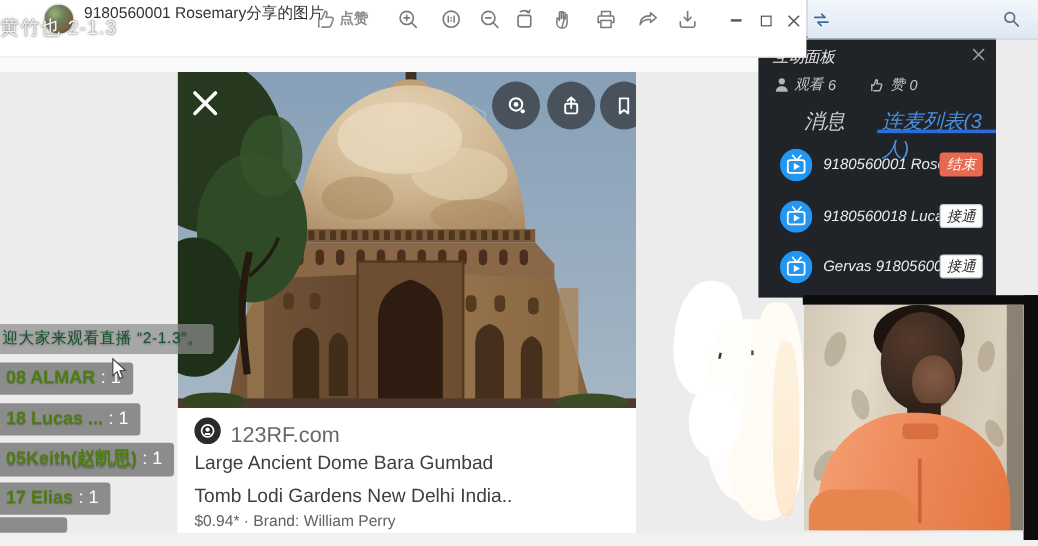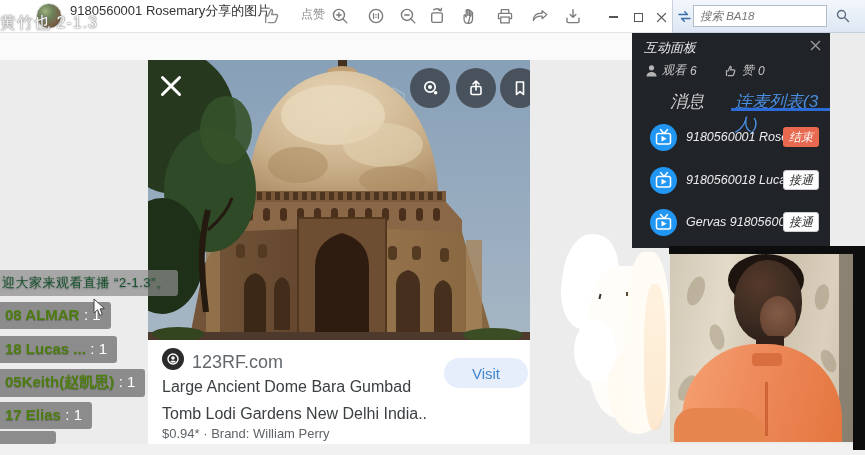--- a/index.html
+++ b/index.html
@@ -3,31 +3,31 @@
 <meta charset="utf-8">
 <style>
   * { margin:0; padding:0; box-sizing:border-box; }
   html,body { background:#555; }
   #screen {
     position:relative; width:865px; height:455px; overflow:hidden;
     background:#ececec; font-family:"Liberation Sans","DejaVu Sans",sans-serif;
   }
 
   
-  .titlebar { position:absolute; left:0; top:0; width:672px; height:33px;
+  .titlebar { position:absolute; left:0; top:0; width:672px; height:48px;
     background:#fff; border-bottom:1px solid #e4e4e4; z-index:40; }
   .tb-avatar { position:absolute; left:36px; top:3px; width:26px; height:26px; border-radius:50%;
     background:radial-gradient(circle at 35% 30%, #9db07b 0%, #6b7f5a 35%, #7a6346 65%, #45392c 100%);
     border:1px solid #ddd; }
   .tb-title { position:absolute; left:70px; top:2px; font-size:13px; color:#333; white-space:nowrap; }
   .tb-sub { position:absolute; left:70px; top:18px; font-size:10.5px; color:#9b9b9b; white-space:nowrap; }
   .tb-overlay { position:absolute; left:0px; top:13px; font-size:16px; letter-spacing:1px;
     color:rgba(255,255,255,0.92); text-shadow:0 0 2px rgba(110,110,110,0.9), 0 0 1px rgba(90,90,90,0.9);
     white-space:nowrap; z-index:5; }
-  .tb-like { position:absolute; left:263px; top:6px; display:flex; gap:20px; cursor:default; }
+  .tb-like { position:absolute; left:263px; top:6px; display:flex; align-items:center; gap:2px; cursor:default;font-weight:bold; }
   .tb-like span { font-size:12px; color:#8a8a8a; }
   .tico { position:absolute; top:7px; width:18px; height:18px; }
   .winbtn { position:absolute; top:9px; width:16px; height:16px; display:flex; align-items:center; justify-content:center; }
   .minbar { width:9px; height:2px; background:#555; }
   .maxbox { width:9px; height:9px; border:1.2px solid #555; }
 
   
   .browser { position:absolute; left:672px; top:0; width:193px; height:33px;
     background:linear-gradient(#f3f7fc,#dde7f3); border-left:1px solid #c6d0dd; border-bottom:1px solid #c6d0dd; z-index:40; }
   .search-box { position:absolute; left:20px; top:5px; width:134px; height:22px; background:#fff;
@@ -247,23 +247,20 @@
 
     <div class="card-info">
       <div class="src-avatar">
         <svg width="14" height="14" viewBox="0 0 14 14">
           <circle cx="7" cy="7" r="5" stroke="#fff" stroke-width="1.4" fill="none"></circle>
           <circle cx="7" cy="6" r="1.8" fill="#fff"></circle>
             <rect x="4.5" y="8.8" width="5" height="1.6" rx="0.8" fill="#fff"></rect>
         </svg>
       </div>
       <div class="src-label">123RF.com</div>
-      <div class="visit-pill">
-        <span>Visit</span>
-      </div>
       <div class="card-title" style="top:65px">Tomb Lodi Gardens New Delhi India..</div>
       <div class="card-title" style="top:38px">Large Ancient Dome Bara Gumbad</div>
       <div class="card-price">$0.94* · Brand: William Perry</div>
     </div>
   </div>
 
   <div class="blobs">
     <div class="blob" style="left:22px;top:6px;width:56px;height:96px;border-radius:45%;transform:rotate(7deg)"></div>
     <div class="blob" style="left:48px;top:38px;width:72px;height:152px;border-radius:40%;background:#fffdf9"></div>
     <div class="blob" style="left:68px;top:118px;width:60px;height:88px;border-radius:50%;background:#fffaf2"></div>
@@ -436,22 +433,19 @@
       <svg width="11" height="11" viewBox="0 0 10 10">
         <path d="M1 1 L9 9 M9 1 L1 9" stroke="#555" stroke-width="1.2"></path>
       </svg>
     </div>
   </div>
 
   <div class="browser">
     <svg style="position:absolute;left:4px;top:9px" width="15" height="15" viewBox="0 0 15 15">
       <path d="M2 5.5 h8.5 l-2.8 -2.8 M13 9.5 H4.5 l2.8 2.8" stroke="#3a6ea5" stroke-width="1.4" fill="none" stroke-linecap="round" stroke-linejoin="round"></path>
     </svg>
-    <div class="search-box">
-      <input type="text" placeholder="搜索 BA18" style="">
-    </div>
     <svg style="position:absolute;left:163px;top:9px" width="14" height="14" viewBox="0 0 14 14">
       <circle cx="5.5" cy="5.5" r="4" stroke="#5a6b80" stroke-width="1.4" fill="none"></circle>
       <path d="M8.5 8.5 L12.5 12.5" stroke="#5a6b80" stroke-width="1.4" stroke-linecap="round"></path>
     </svg>
   </div>
 
 </div>
 
 </body></html>

